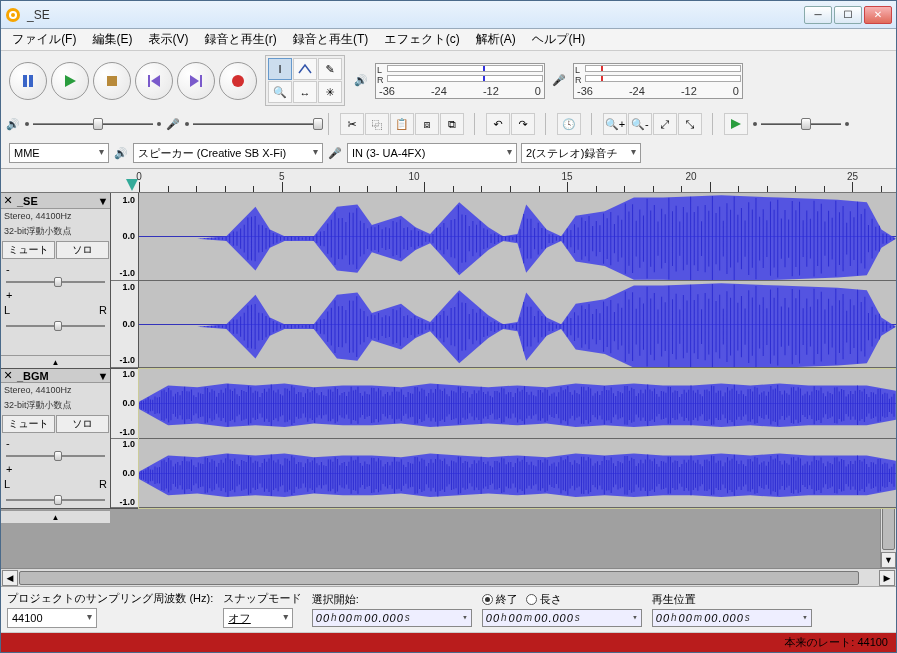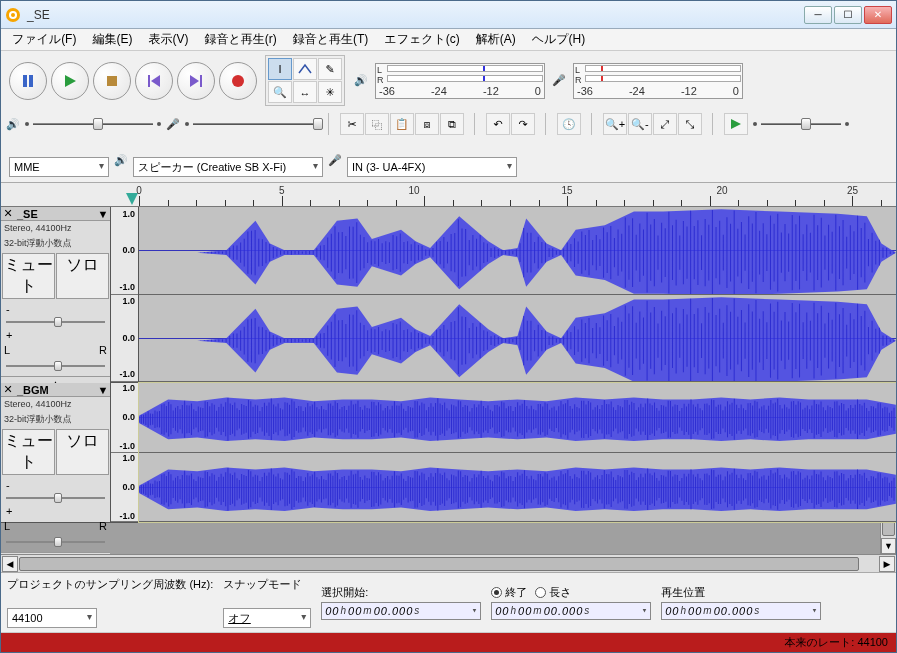--- a/index.html
+++ b/index.html
@@ -43,40 +43,40 @@
 .vol-slider .thumb { position:absolute; top:1px; width:10px; height:12px; background:linear-gradient(#fff,#ccc); border:1px solid #777; border-radius:2px; }
 .side-dot { width:4px; height:4px; background:#555; border-radius:50%; }
 
 .icon16 { width:16px; height:16px; display:inline-flex; align-items:center; justify-content:center; }
 
 .small-tools { display:flex; gap:1px; padding:2px; border:1px solid transparent; }
 .stbtn { width:24px; height:22px; border:1px solid #ccc; background:#f4f4f4; display:flex; align-items:center; justify-content:center; cursor:pointer; font-size:11px; }
 .sep { width:2px; height:22px; border-left:1px solid #bbb; margin:0 3px; }
 
 .device-row { display:flex; align-items:center; gap:4px; padding:3px 4px; background:#f0f0f0; }
-.combo { height:20px; border:1px solid #999; background:#fff; padding:2px 18px 2px 4px; position:relative; font-size:11px; display:flex; align-items:center;margin-top:14px; }
+.combo { height:20px; border:1px solid #999; background:#fff; padding:2px 18px 2px 4px; position:relative; font-size:11px; display:flex; align-items:center; }
 .combo::after { content:"▾"; position:absolute; right:4px; top:2px; font-size:10px; color:#555; }
 
 .timeline-ruler { height:24px; background:#ececec; border-bottom:1px solid #777; position:relative; overflow:hidden; }
 .timeline-ruler .play-svg { position:absolute; left:125px; top:10px; }
 .ruler-tick { position:absolute; bottom:0; width:1px; height:6px; background:#333; }
 .ruler-tick.major { height:10px; }
 .ruler-label { position:absolute; bottom:10px; font-size:10px; color:#333; transform:translateX(-50%); }
 
 .tracks-area { flex:1; overflow:auto; background:#a0a0a0; position:relative; }
 .track { display:flex; border-bottom:1px solid #555; background:#ccc; }
 .track.selected .wave-area { outline:2px solid #cc9; outline-offset:-1px; }
 .track-panel { width:110px; background:#ddd; border-right:1px solid #555; display:flex; flex-direction:column; font-size:10px; }
 .tp-header { display:flex; align-items:center; background:#ccc; border-bottom:1px solid #999; height:16px; }
 .tp-close { width:14px; text-align:center; cursor:pointer; }
 .tp-name { flex:1; padding-left:2px; font-weight:bold; }
 .tp-menu { width:14px; text-align:center; cursor:pointer; }
 .tp-info { padding:2px 3px; line-height:1.25; color:#333; font-size:9px; }
 .tp-btns { display:flex; gap:1px; padding:1px; }
-.tp-btn { flex:1; border:1px solid #999; background:#eee; text-align:center; padding:1px; cursor:pointer; font-size:16px; }
+.tp-btn { flex:1; border:1px solid #999; background:#eee; text-align:center; padding:1px; cursor:pointer; font-size:10px; }
 .tp-slider { padding:3px 5px; }
 .tp-mini-slider { height:10px; position:relative; margin:2px 0; }
 .tp-mini-slider .tk { position:absolute; top:4px; left:0; right:0; height:2px; background:#888; }
 .tp-mini-slider .th { position:absolute; top:0; width:8px; height:10px; background:linear-gradient(#fff,#ccc); border:1px solid #777; border-radius:2px; }
 .tp-lr { display:flex; justify-content:space-between; padding:0 3px; font-size:9px; }
 .tp-collapse { text-align:center; border-top:1px solid #999; background:#ddd; cursor:pointer; line-height:11px; font-size:8px; padding-top:1px; }
 
 .vscale { width:28px; background:#e8e8e8; border-right:1px solid #555; display:flex; flex-direction:column; }
 .vscale-half { flex:1; position:relative; border-bottom:1px solid #777; }
 .vlabel { position:absolute; right:3px; font-size:9px; font-weight:bold; color:#000; transform:translateY(-50%); }
@@ -309,20 +309,23 @@
       <div class="combo" style="width:100px;">
           <span>MME</span>
         </div>
       <span class="icon16">🔊</span>
       <div class="combo" style="width:190px;">
           <span>スピーカー (Creative SB X-Fi)</span>
         </div>
       <span class="icon16">🎤</span>
       <div class="combo" style="width:170px;">
           <span>IN (3- UA-4FX)</span>
+        </div>
+      <div class="combo" style="width:120px;">
+          <span>2(ステレオ)録音チ</span>
         </div>
     </div>
   </div>
 
   <div class="timeline-ruler" id="ruler">
     <svg class="play-svg" width="12" height="12" viewBox="0 0 12 12">
         <polygon points="0,0 12,0 6,12" fill="#3a9"></polygon>
       </svg>
   <div class="ruler-tick major" style="left: 138px;"></div>
       <div class="ruler-label" style="left: 138px;">0</div>
@@ -342,21 +345,21 @@
       <div class="ruler-tick" style="left: 480.462px;"></div>
       <div class="ruler-tick" style="left: 509px;"></div>
       <div class="ruler-tick" style="left: 537.538px;"></div>
       <div class="ruler-tick major" style="left: 566.077px;"></div>
       <div class="ruler-label" style="left: 566.077px;">15</div>
       <div class="ruler-tick" style="left: 594.615px;"></div>
       <div class="ruler-tick" style="left: 623.154px;"></div>
       <div class="ruler-tick" style="left: 651.692px;"></div>
       <div class="ruler-tick" style="left: 680.231px;"></div>
       <div class="ruler-tick major" style="left: 708.769px;"></div>
-      <div class="ruler-label" style="left: 721px;">20</div>
+      <div class="ruler-label" style="left: 690px;">20</div>
       <div class="ruler-tick" style="left: 737.308px;"></div>
       <div class="ruler-tick" style="left: 765.846px;"></div>
       <div class="ruler-tick" style="left: 794.385px;"></div>
       <div class="ruler-tick" style="left: 822.923px;"></div>
       <div class="ruler-tick major" style="left: 851.462px;"></div>
       <div class="ruler-label" style="left: 851.462px;">25</div>
       <div class="ruler-tick" style="left: 880px;"></div>
     </div>
 
   <div class="tracks-area" id="tracks">
@@ -494,21 +497,21 @@
   <div class="bottom-bar">
     <div class="sel-row">
       <div class="sel-group">
         <div class="sel-label">プロジェクトのサンプリング周波数 (Hz):</div>
         <div class="combo" style="width:90px;">
             <span>44100</span>
           </div>
       </div>
       <div class="sel-group">
         <div class="sel-label">スナップモード</div>
-        <div class="combo" style="width:88px;text-decoration:underline;">
+        <div class="combo" style="width:70px;text-decoration:underline;">
             <span>オフ</span>
           </div>
       </div>
       <div class="sel-group">
         <div class="sel-label">選択開始:</div>
         <div class="time-box" style="width:160px;">
           <span>00</span>
             <span class="unit">h</span>
           <span>00</span>
             <span class="unit">m</span>

